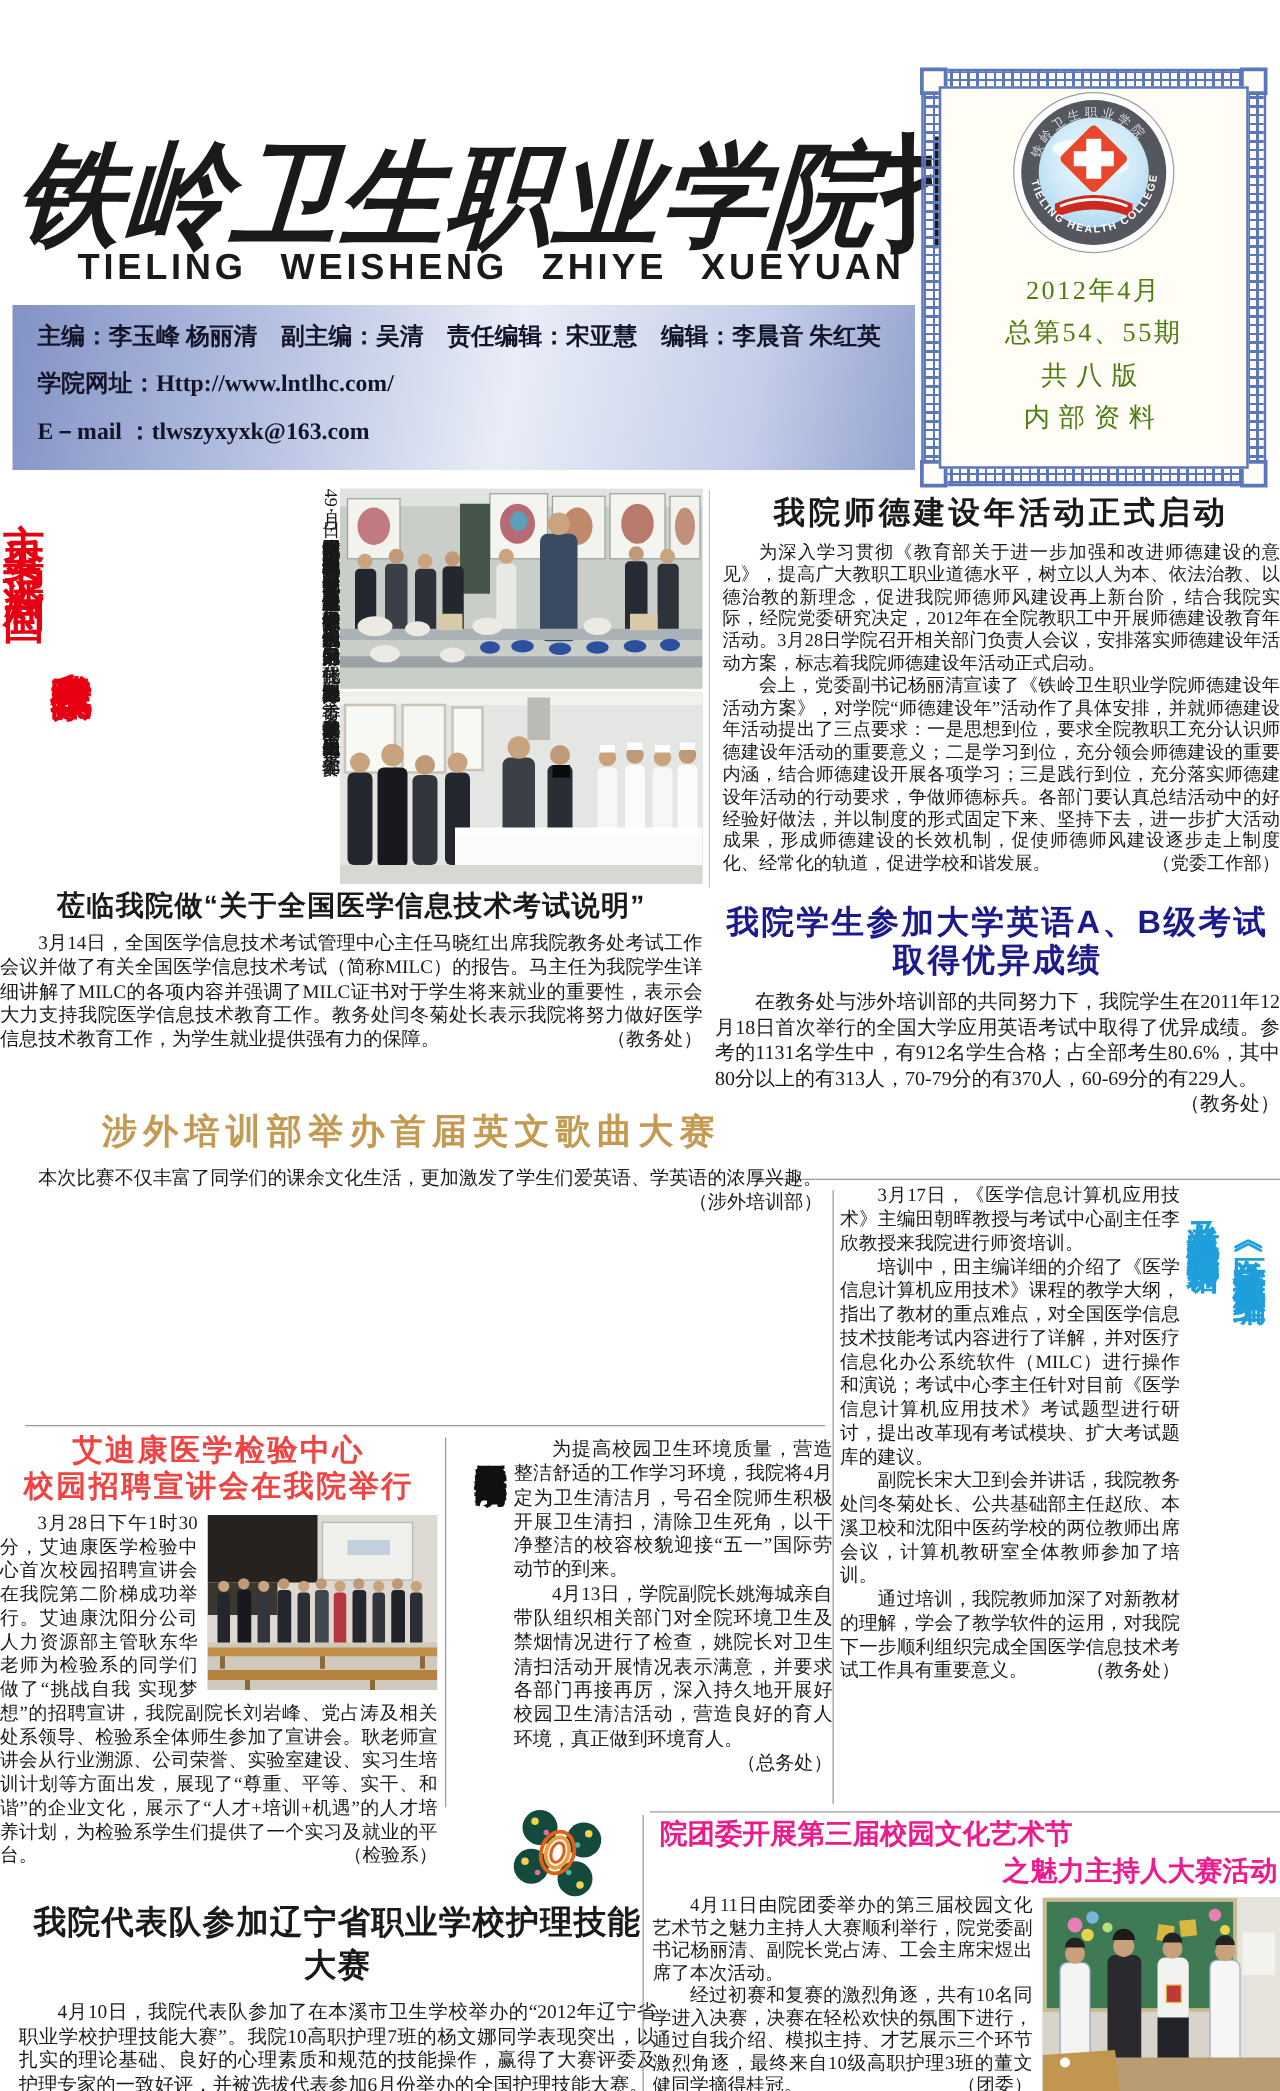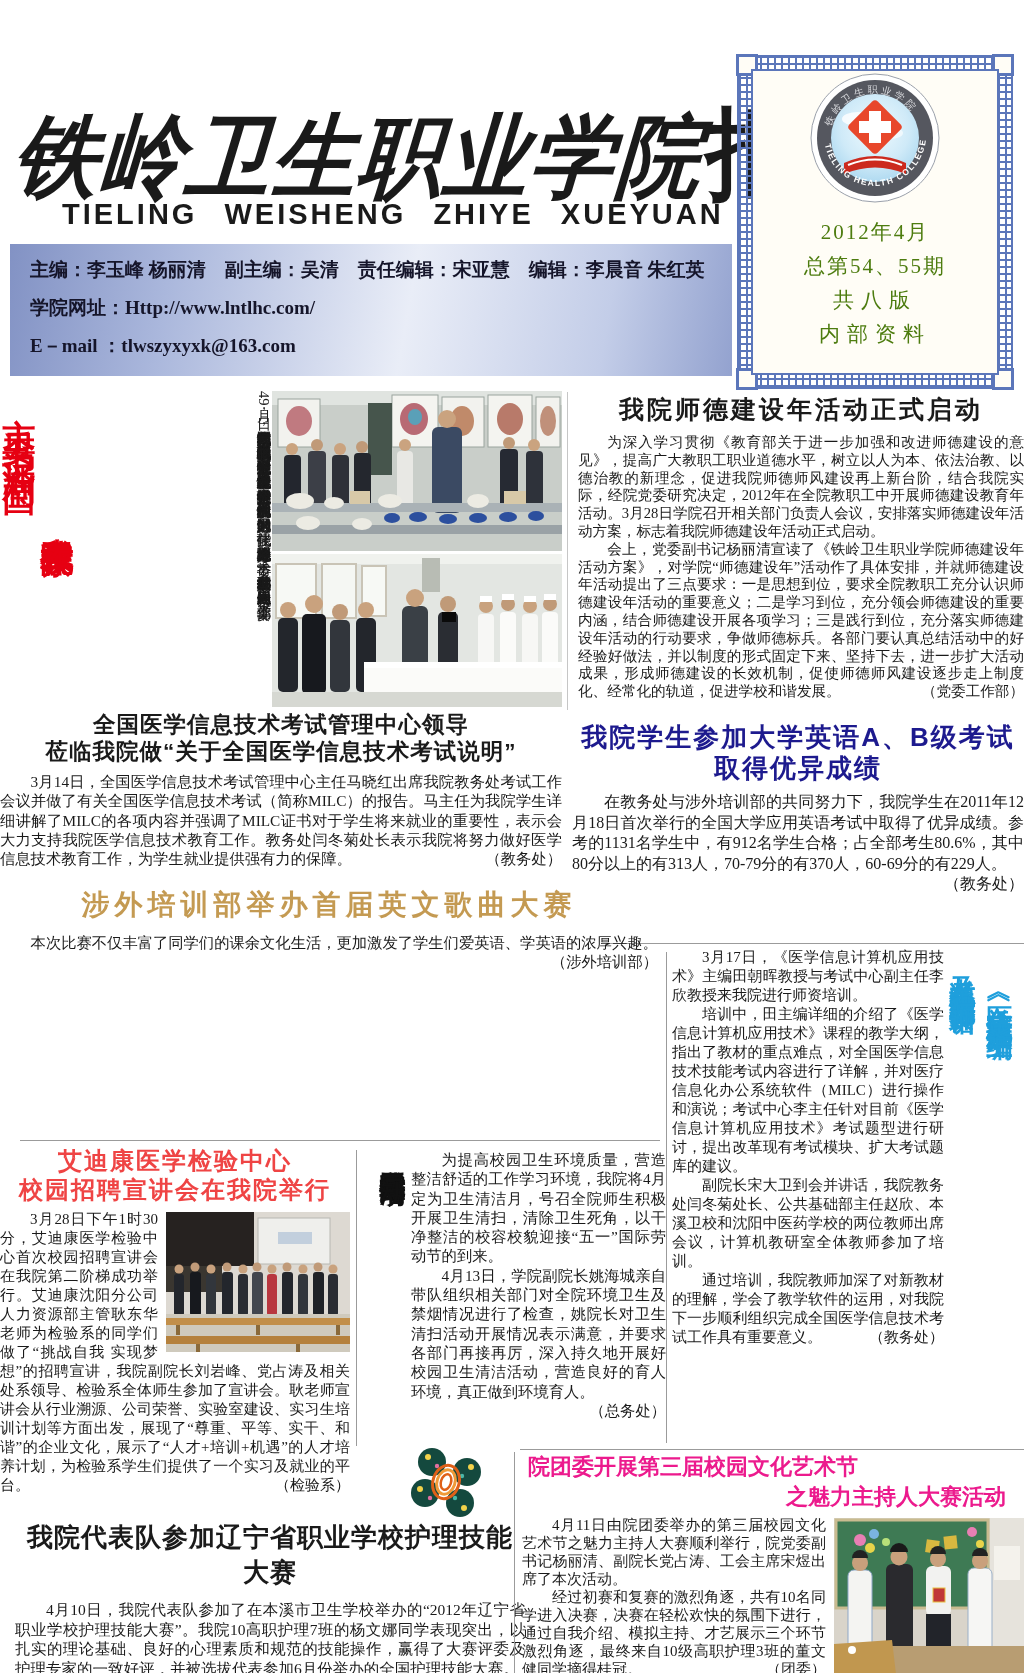--- a/index.html
+++ b/index.html
@@ -72,21 +72,21 @@
   .a8t{color:#1f9fdc;font-size:26px;line-height:1;letter-spacing:2px;}
   .a8t1{left:950px;top:956px;height:482px;}
   .a8t2{left:987px;top:984px;height:430px;}
   
   .a9{left:0;top:1520px;width:510px;height:153px;overflow:hidden;margin-left:15px;}
   .a9 .ttl{font-size:26px;text-align:center;letter-spacing:1px;}
   .a9 .body{font-size:15.5px;line-height:19.5px;margin-top:10px;}
   
   .a10{left:522px;top:1452px;width:502px;height:221px;overflow:hidden;}
   .a10 .t1{font-size:22px;color:#ec1a8d;padding-left:6px;}
-  .a10 .t2{font-size:22px;color:#ec1a8d;text-align:right;padding-right:18px;}
+  .a10 .t2{font-size:22px;color:#ec1a8d;text-align:right;padding-right:2px;}
   .a10 .body{font-size:15px;line-height:18px;margin-top:4px;}
   .a10 .ph{float:right;margin:2px 0 2px 8px;}
 </style>
 </head>
 <body>
 
 <div class="page">
 
   <div class="abs callig">
     <span class="cn">铁岭卫生职业学院</span>
@@ -265,21 +265,20 @@
   <div class="abs a3">
     <div class="ttl t-sans">我院学生参加大学英语A、B级考试</div>
     <div class="ttl t-sans">取得优异成绩</div>
     <div class="body">
       <span class="para"><span>在教务处与涉外培训部的共同努力下，我院学生在2011年12月18日首次举行的全国大学应用英语考试中取得了优异成绩。参考的1131名学生中，有912名学生合格；占全部考生80.6%，其中80分以上的有313人，70-79分的有370人，60-69分的有229人。</span><span class="sign">（教务处）</span></span>
     </div>
   </div>
   <div class="abs rule" style="left:606px;top:943px;width:418px;height:1px;"></div>
 
   <div class="abs a4">
-    <div class="ttl t-sans">全国医学信息技术考试管理中心领导</div>
     <div class="ttl t-sans">莅临我院做“关于全国医学信息技术考试说明”</div>
     <div class="body">
       <span class="para"><span>3月14日，全国医学信息技术考试管理中心主任马晓红出席我院教务处考试工作会议并做了有关全国医学信息技术考试（简称MILC）的报告。马主任为我院学生详细讲解了MILC的各项内容并强调了MILC证书对于学生将来就业的重要性，表示会大力支持我院医学信息技术教育工作。教务处闫冬菊处长表示我院将努力做好医学信息技术教育工作，为学生就业提供强有力的保障。</span><span class="sign">（教务处）</span></span>
     </div>
   </div>
 
   <div class="abs a5">
     <div class="ttl t-sans">涉外培训部举办首届英文歌曲大赛</div>
     <div class="body">
       <span class="para"><span>本次比赛不仅丰富了同学们的课余文化生活，更加激发了学生们爱英语、学英语的浓厚兴趣。</span><span class="sign">（涉外培训部）</span></span>

